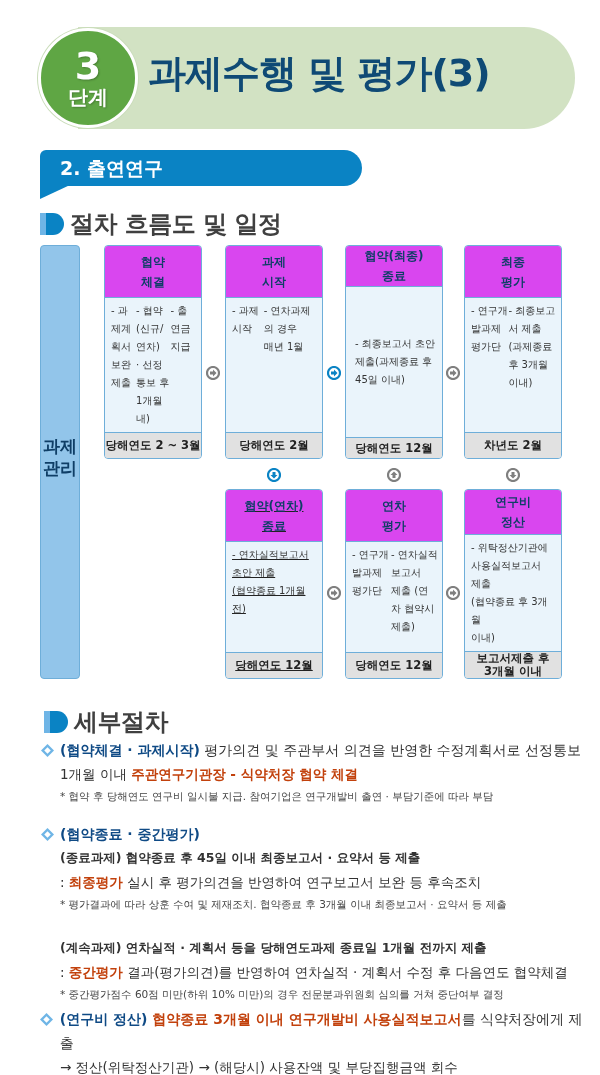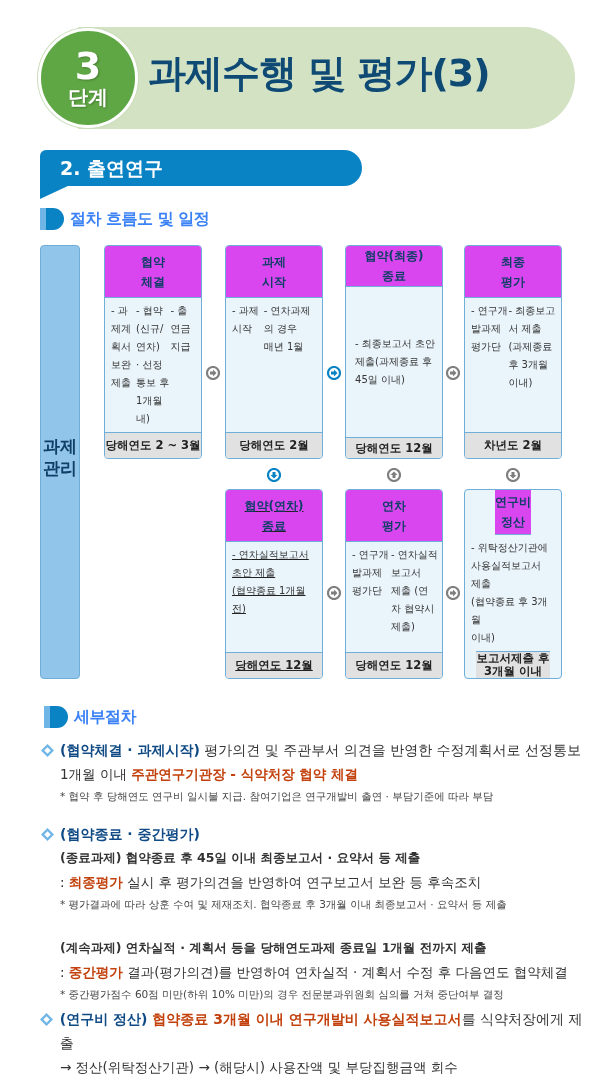--- a/index.html
+++ b/index.html
@@ -16,21 +16,21 @@
   
   .section-tag { position: absolute; left: 40px; top: 150px; width: 322px; height: 36px; background: #0a83c4; border-radius: 6px 18px 18px 0; }
   .section-tag-tail { position: absolute; left: 40px; top: 185px; width: 0; height: 0; border-left: 30px solid #0a83c4; border-bottom: 14px solid transparent; }
   .section-tag-text { position: absolute; left: 60px; top: 156px; font-size: 19px; font-weight: bold; color: #fff; }
 
   
   .sub-head { position: absolute; display: flex; align-items: center; }
   .d-icon { width: 24px; height: 22px; display: flex; margin-right: 6px; }
   .d-icon .a { width: 6px; height: 100%; background: #6fb5e6; }
   .d-icon .b { width: 18px; height: 100%; background: #0a83c4; border-radius: 0 11px 11px 0; }
-  .sub-head-text { font-size: 16px; font-weight: bold; color: #3b82f6; letter-spacing: -0.5px; }
+  .sub-head-text { font-size: 24px; font-weight: bold; color: #404040; letter-spacing: -0.5px; }
 
   
   .side-bar { position: absolute; left: 40px; top: 245px; width: 40px; height: 434px; background: #92c5ea; border: 1px solid #6eaed9; border-radius: 4px; display: flex; align-items: center; justify-content: center; }
   .side-bar-text { font-size: 17px; font-weight: bold; color: #0f3e66; text-align: center; line-height: 22px; width: 40px; margin-top: -10px; }
 
   .card { position: absolute; width: 98px; border: 1px solid #6eaed9; border-radius: 4px; overflow: hidden; background: #eaf4fb; display: flex; flex-direction: column; }
   .card-head { height: 52px; background: #d946ef; border-bottom: 1px solid #6eaed9; display: flex; align-items: center; justify-content: center; text-align: center; font-size: 12px; font-weight: bold; color: #0f3e66; line-height: 20px; white-space: pre-line; }
   .card-body { flex: 1; display: flex; flex-direction: row; justify-content: center; padding: 4px 4px 4px 6px; font-size: 10px; color: #333; line-height: 18px; }
   .card-body .item { white-space: pre-line; }
   .card-foot { height: 26px; background: #e1e1e1; border-top: 1px solid #6eaed9; display: flex; align-items: center; justify-content: center; text-align: center; font-size: 11.5px; font-weight: bold; color: #222; line-height: 13px; white-space: pre-line; }
@@ -141,21 +141,21 @@
   <div class="card-body">
     <div class="item">- 연구개발과제
   평가단</div>
     <div class="item">- 연차실적보고서
   제출 (연차 협약시
   제출)</div>
   </div>
   <div class="card-foot">당해연도 12월</div>
 </div>
 
-<div class="card" style="left:464px; top:489px; height:190px;align-items:center;">
+<div class="card" style="left:464px; top:489px; height:190px;">
   <div class="card-head">연구비
 정산</div>
   <div class="card-body">
     <div class="item">- 위탁정산기관에
   사용실적보고서
   제출
   (협약종료 후 3개월
    이내)</div>
   </div>
   <div class="card-foot" style="height:30px;">보고서제출 후

